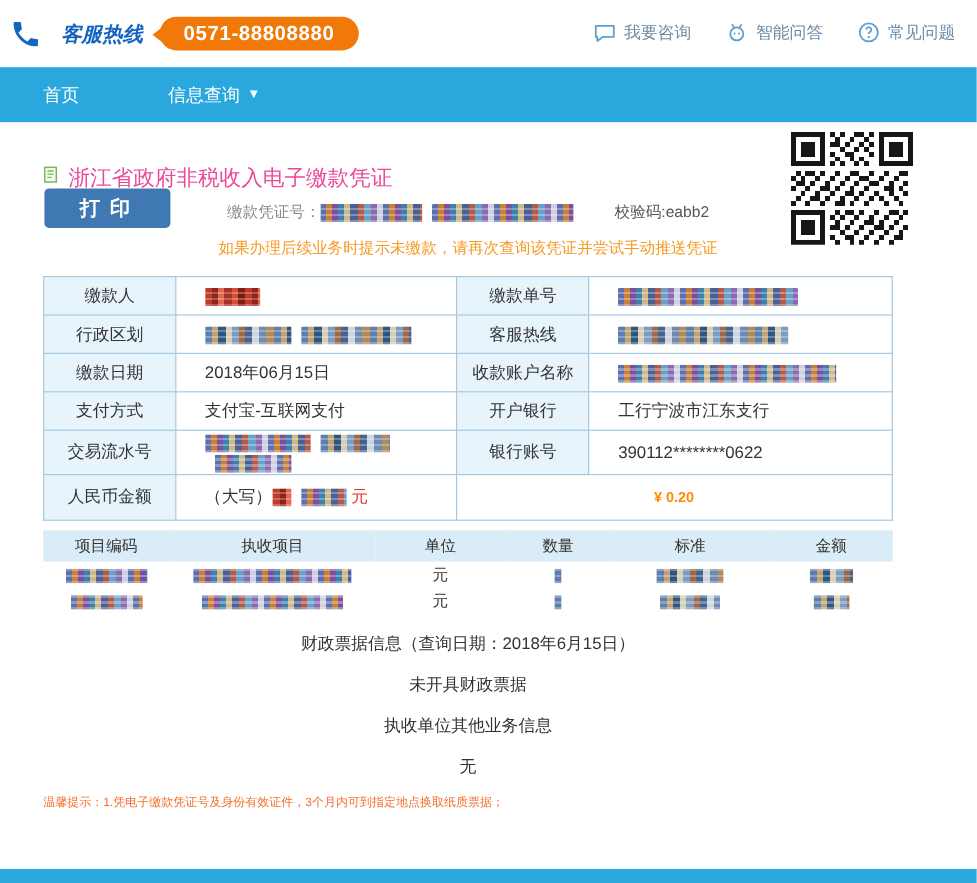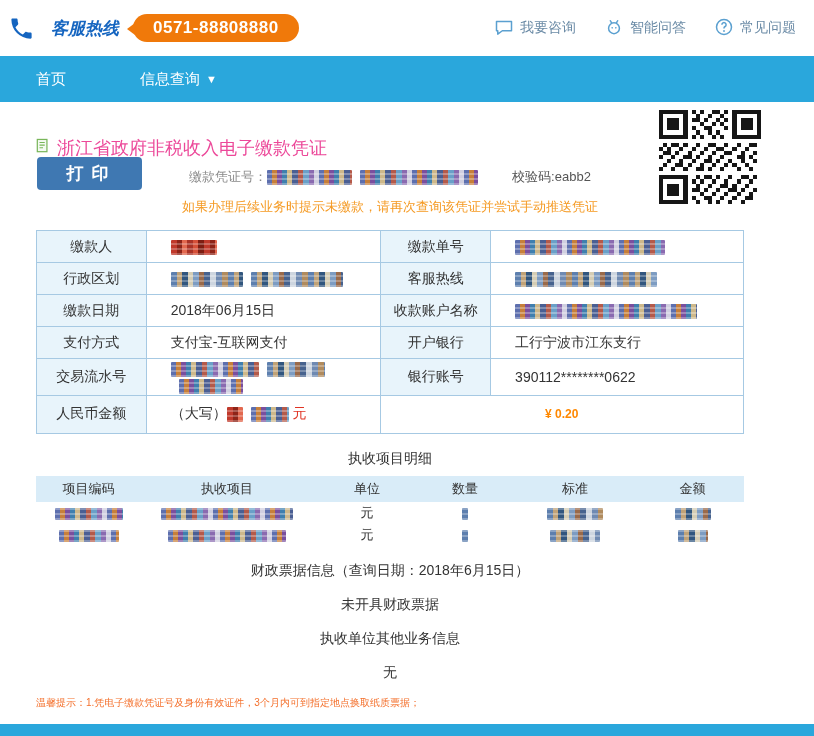--- a/index.html
+++ b/index.html
@@ -257,21 +257,20 @@
         <td class="lbl">人民币金额</td>
         <td class="val">
           <span>（大写）</span><span class="mz mz-red" style="width:16px"></span><span class="mz mz-multi gap8" style="width:38px"></span>
           <span class="red-text">元</span>
         </td>
         <td class="val amount" colspan="2">¥ 0.20</td>
       </tr>
     </tbody>
       </table>
 
-    <div class="detail-title">执收项目明细</div>
 
     <table class="detail-table">
       <colgroup>
           <col style="width:105px">
           <col style="width:172px">
           <col style="width:108px">
           <col style="width:88px">
           <col style="width:132px">
           <col style="width:103px">
         </colgroup>

